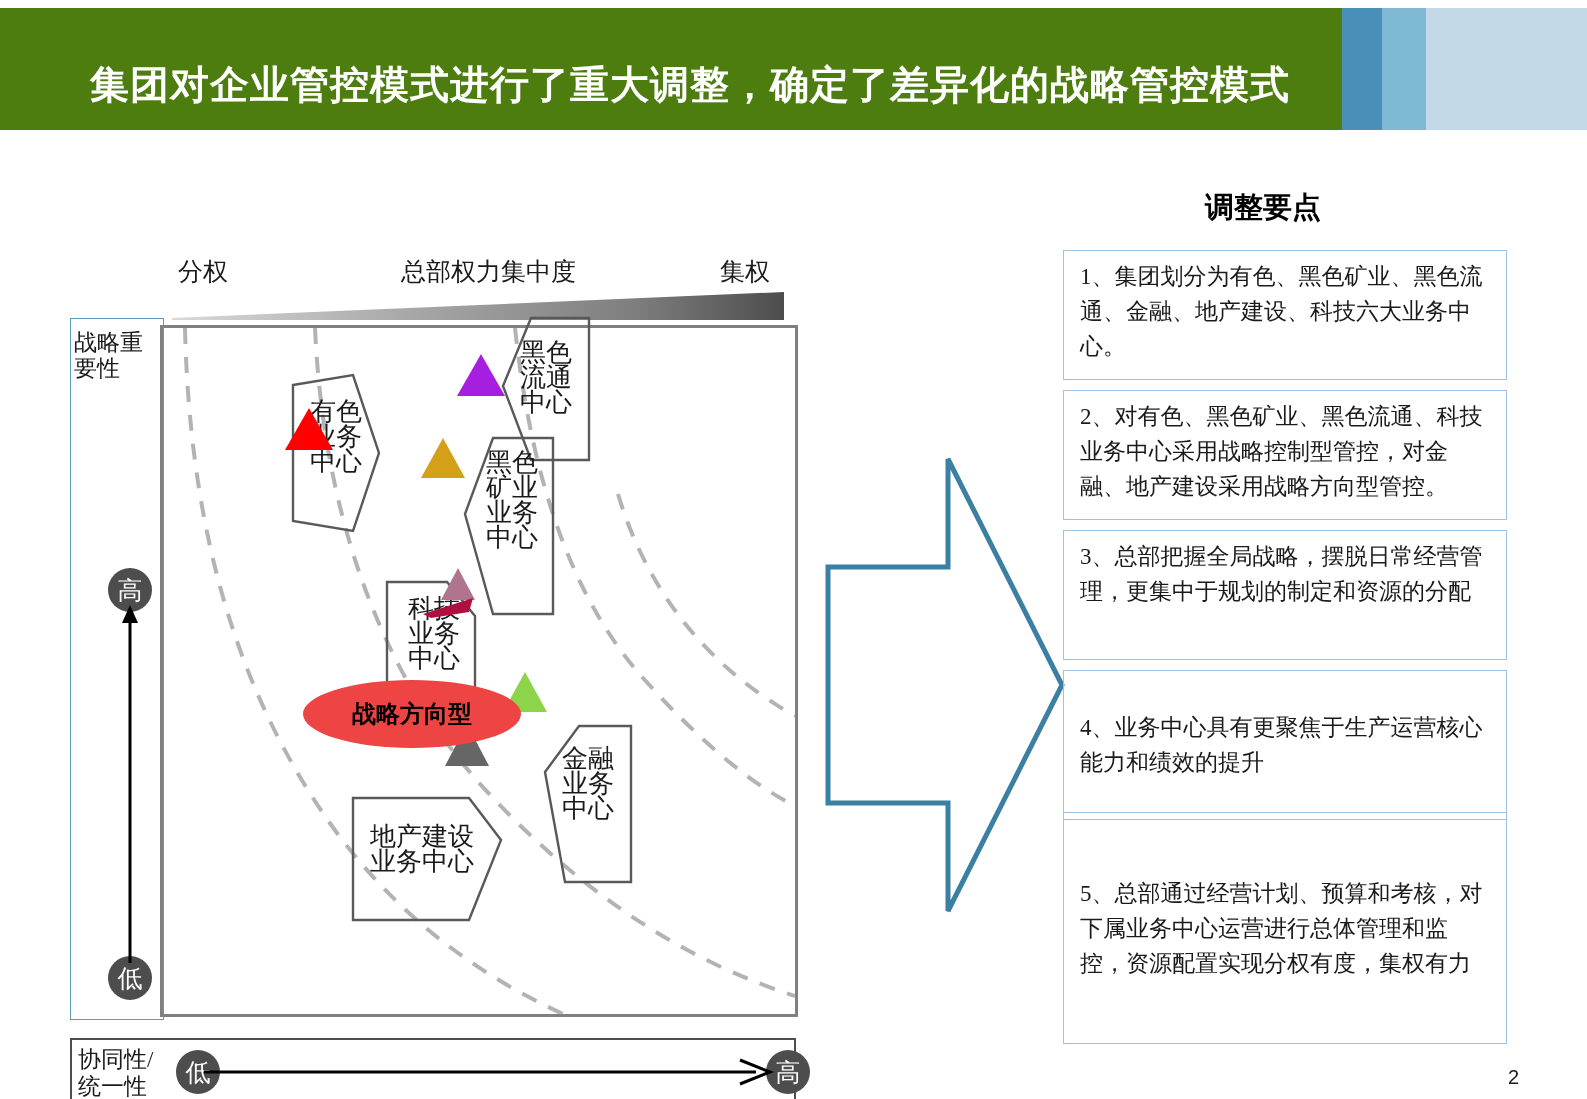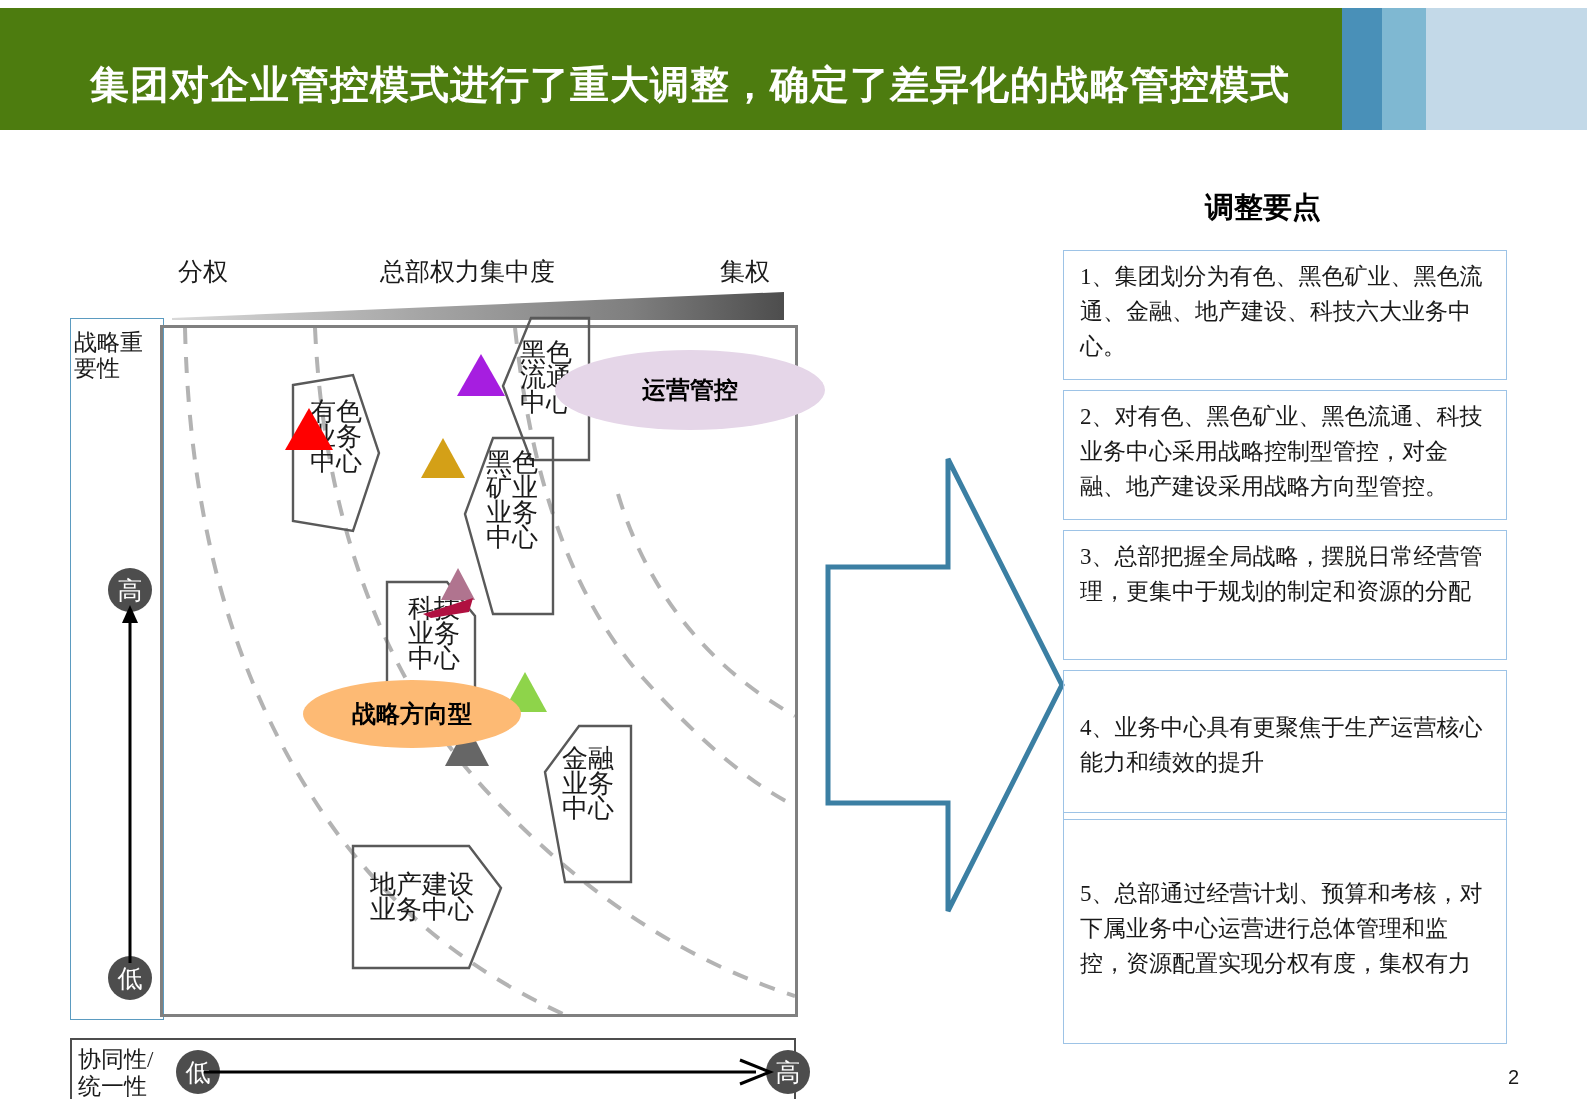--- a/index.html
+++ b/index.html
@@ -25,21 +25,21 @@
   .accent.a2{left:1382px;width:44px;background:#7fb8d2;}
   .accent.a3{left:1426px;width:161px;background:#c3d9e8;}
 
   
   .diagram{position:absolute;left:0px;top:150px;width:830px;height:830px;}
 
   .axis-top-label{
     position:absolute;font-size:25px;color:#1a1a1a;white-space:nowrap;
   }
   .lbl-fenquan{left:178px;top:105px;}
-  .lbl-center{left:380px;top:105px;}
+  .lbl-center{left:401px;top:105px;}
   .lbl-jiquan{left:720px;top:105px;}
 
   
   .wedge{position:absolute;left:172px;top:140px;width:612px;height:30px;}
 
   
   .vaxis-box{
     position:absolute;left:70px;top:168px;width:92px;height:700px;
     border:1.6px solid #5b9bc0;background:transparent;
   }
@@ -76,21 +76,21 @@
 
   
   .ell{
     position:absolute;border-radius:50%;
     display:flex;align-items:center;justify-content:center;
     font-family:"Liberation Sans","DejaVu Sans",sans-serif;
     font-weight:bold;font-size:24px;color:#000000;
   }
   .ell-ops{background:#e5d6e8;}
   .ell-sc{background:#c7dded;}
-  .ell-sd{background:#fdba74;}
+  .ell-sd{background:#ef4444;}
   .ell-fin{background:#f5b33f;}
 
   
   .haxis-box{
     position:absolute;left:70px;top:888px;width:722px;height:72px;
     border:2.2px solid #4d4d4d;
   }
   .haxis-label{
     position:absolute;left:78px;top:896px;width:110px;
     font-size:23px;line-height:27px;color:#1a1a1a;
@@ -212,21 +212,21 @@
 
     <div class="hex" style="left:380px;top:396px;width:90px;height:160px;">
       <svg width="90" height="160" viewBox="0 0 90 160">
         <polygon points="2,48 36,2 88,2 88,158 22,158" fill="#ffffff" fill-opacity="0" stroke="#595959" stroke-width="2.4"></polygon>
       </svg>
       <div class="htext" style="top:22px;left:10px;width:70px;white-space:pre-line;">金融
 业务
 中心</div>
     </div>
 
-    <div class="hex" style="left:188px;top:468px;width:152px;height:126px;margin-top:48px;">
+    <div class="hex" style="left:188px;top:468px;width:152px;height:126px;">
       <svg width="152" height="126" viewBox="0 0 152 126">
         <polygon points="2,2 118,2 150,44 118,124 2,124" fill="#ffffff" fill-opacity="0" stroke="#595959" stroke-width="2.4"></polygon>
       </svg>
       <div class="htext" style="top:28px;left:12px;width:118px;white-space:pre-line;">地产建设
 业务中心</div>
     </div>
 
     <div class="tri" style="left:122px;top:80px;border-left:24px solid transparent;border-right:24px solid transparent;border-bottom:42px solid #ff0000;"></div>
 
     <div class="tri" style="left:294px;top:26px;border-left:24px solid transparent;border-right:24px solid transparent;border-bottom:42px solid #a61ee0;"></div>
@@ -235,23 +235,20 @@
 
     <div class="tri" style="left:278px;top:240px;border-left:17px solid transparent;border-right:17px solid transparent;border-bottom:32px solid #b0748f;"></div>
     <svg style="position:absolute;left:260px;top:264px;width:54px;height:26px;" viewBox="0 0 54 26">
       <polygon points="0,22 50,6 46,20 8,26" fill="#b01040"></polygon>
     </svg>
 
     <div class="tri" style="left:340px;top:344px;border-left:22px solid transparent;border-right:22px solid transparent;border-bottom:40px solid #8ed44a;"></div>
 
     <div class="tri" style="left:282px;top:396px;border-left:22px solid transparent;border-right:22px solid transparent;border-bottom:42px solid #666666;"></div>
 
-    <div class="ell ell-ops" style="left:392px;top:22px;width:270px;height:80px;">
-      <span>运营管控</span>
-    </div>
 
 
     <div class="ell ell-sd" style="left:140px;top:352px;width:218px;height:68px;">
       <span>战略方向型</span>
     </div>
 
   </div>
 
   <div class="haxis-box"></div>
   <div class="haxis-label" style="white-space:pre-line;">协同性/

